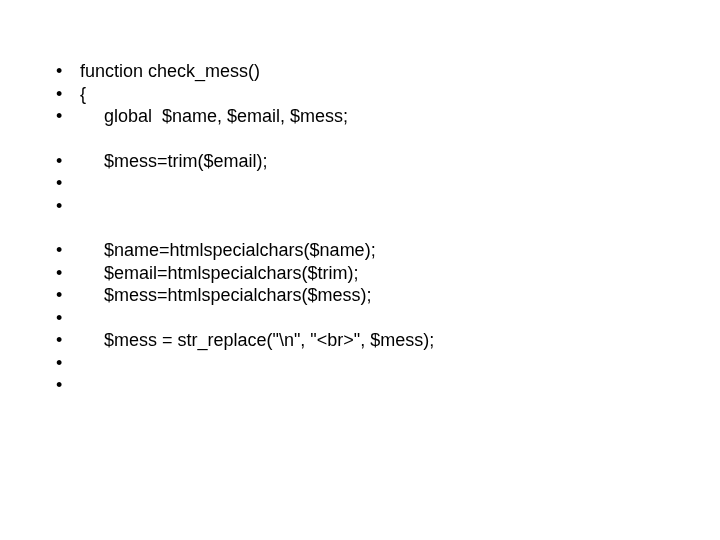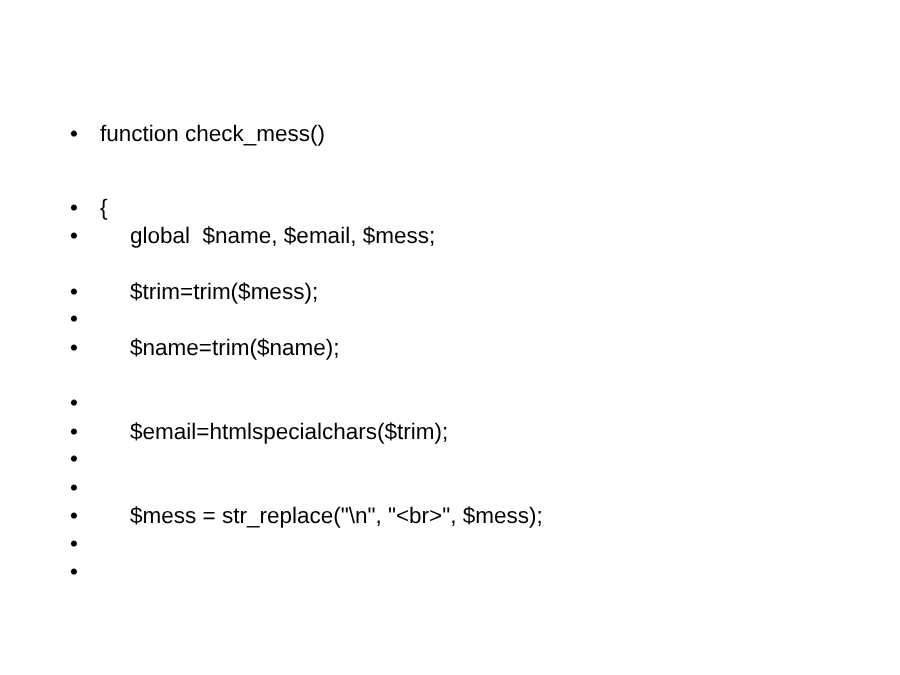--- a/index.html
+++ b/index.html
@@ -15,21 +15,21 @@
     align-items: baseline;
     font-size: 18px;
     line-height: 1.25;
     color: #000;
   }
   .bullet {
     width: 24px;
     flex-shrink: 0;
     text-align: left;
   }
-  .indent0 { padding-left: 0; margin-top: 36px; }
+  .indent0 { padding-left: 0; }
   .indent1 { padding-left: 24px; }
   .code-text { white-space: pre; }
 </style>
 </head>
 <body>
 
 <div class="slide">
   <div class="group">
       <div class="line">
         <span class="bullet">•</span>
@@ -40,40 +40,41 @@
         <span class="code-text indent0">{</span>
       </div>
       <div class="line">
         <span class="bullet">•</span>
         <span class="code-text indent1">global  $name, $email, $mess;</span>
       </div>
     </div>
   <div class="group">
       <div class="line">
         <span class="bullet">•</span>
-        <span class="code-text indent1">$trim=trim($mess);</span>
+        <span class="code-text indent1">$mess=trim($email);</span>
       </div>
       <div class="line">
         <span class="bullet">•</span>
       </div>
       <div class="line">
         <span class="bullet">•</span>
-        <span class="code-text indent1">$name=trim($name);</span>
       </div>
     </div>
   <div class="group">
       <div class="line">
         <span class="bullet">•</span>
+        <span class="code-text indent1">$name=htmlspecialchars($name);</span>
       </div>
       <div class="line">
         <span class="bullet">•</span>
         <span class="code-text indent1">$email=htmlspecialchars($trim);</span>
       </div>
       <div class="line">
         <span class="bullet">•</span>
+        <span class="code-text indent1">$mess=htmlspecialchars($mess);</span>
       </div>
       <div class="line">
         <span class="bullet">•</span>
         <span class="code-text indent1"></span>
       </div>
       <div class="line">
         <span class="bullet">•</span>
         <span class="code-text indent1">$mess = str_replace("\n", "&lt;br&gt;", $mess);</span>
       </div>
       <div class="line">

